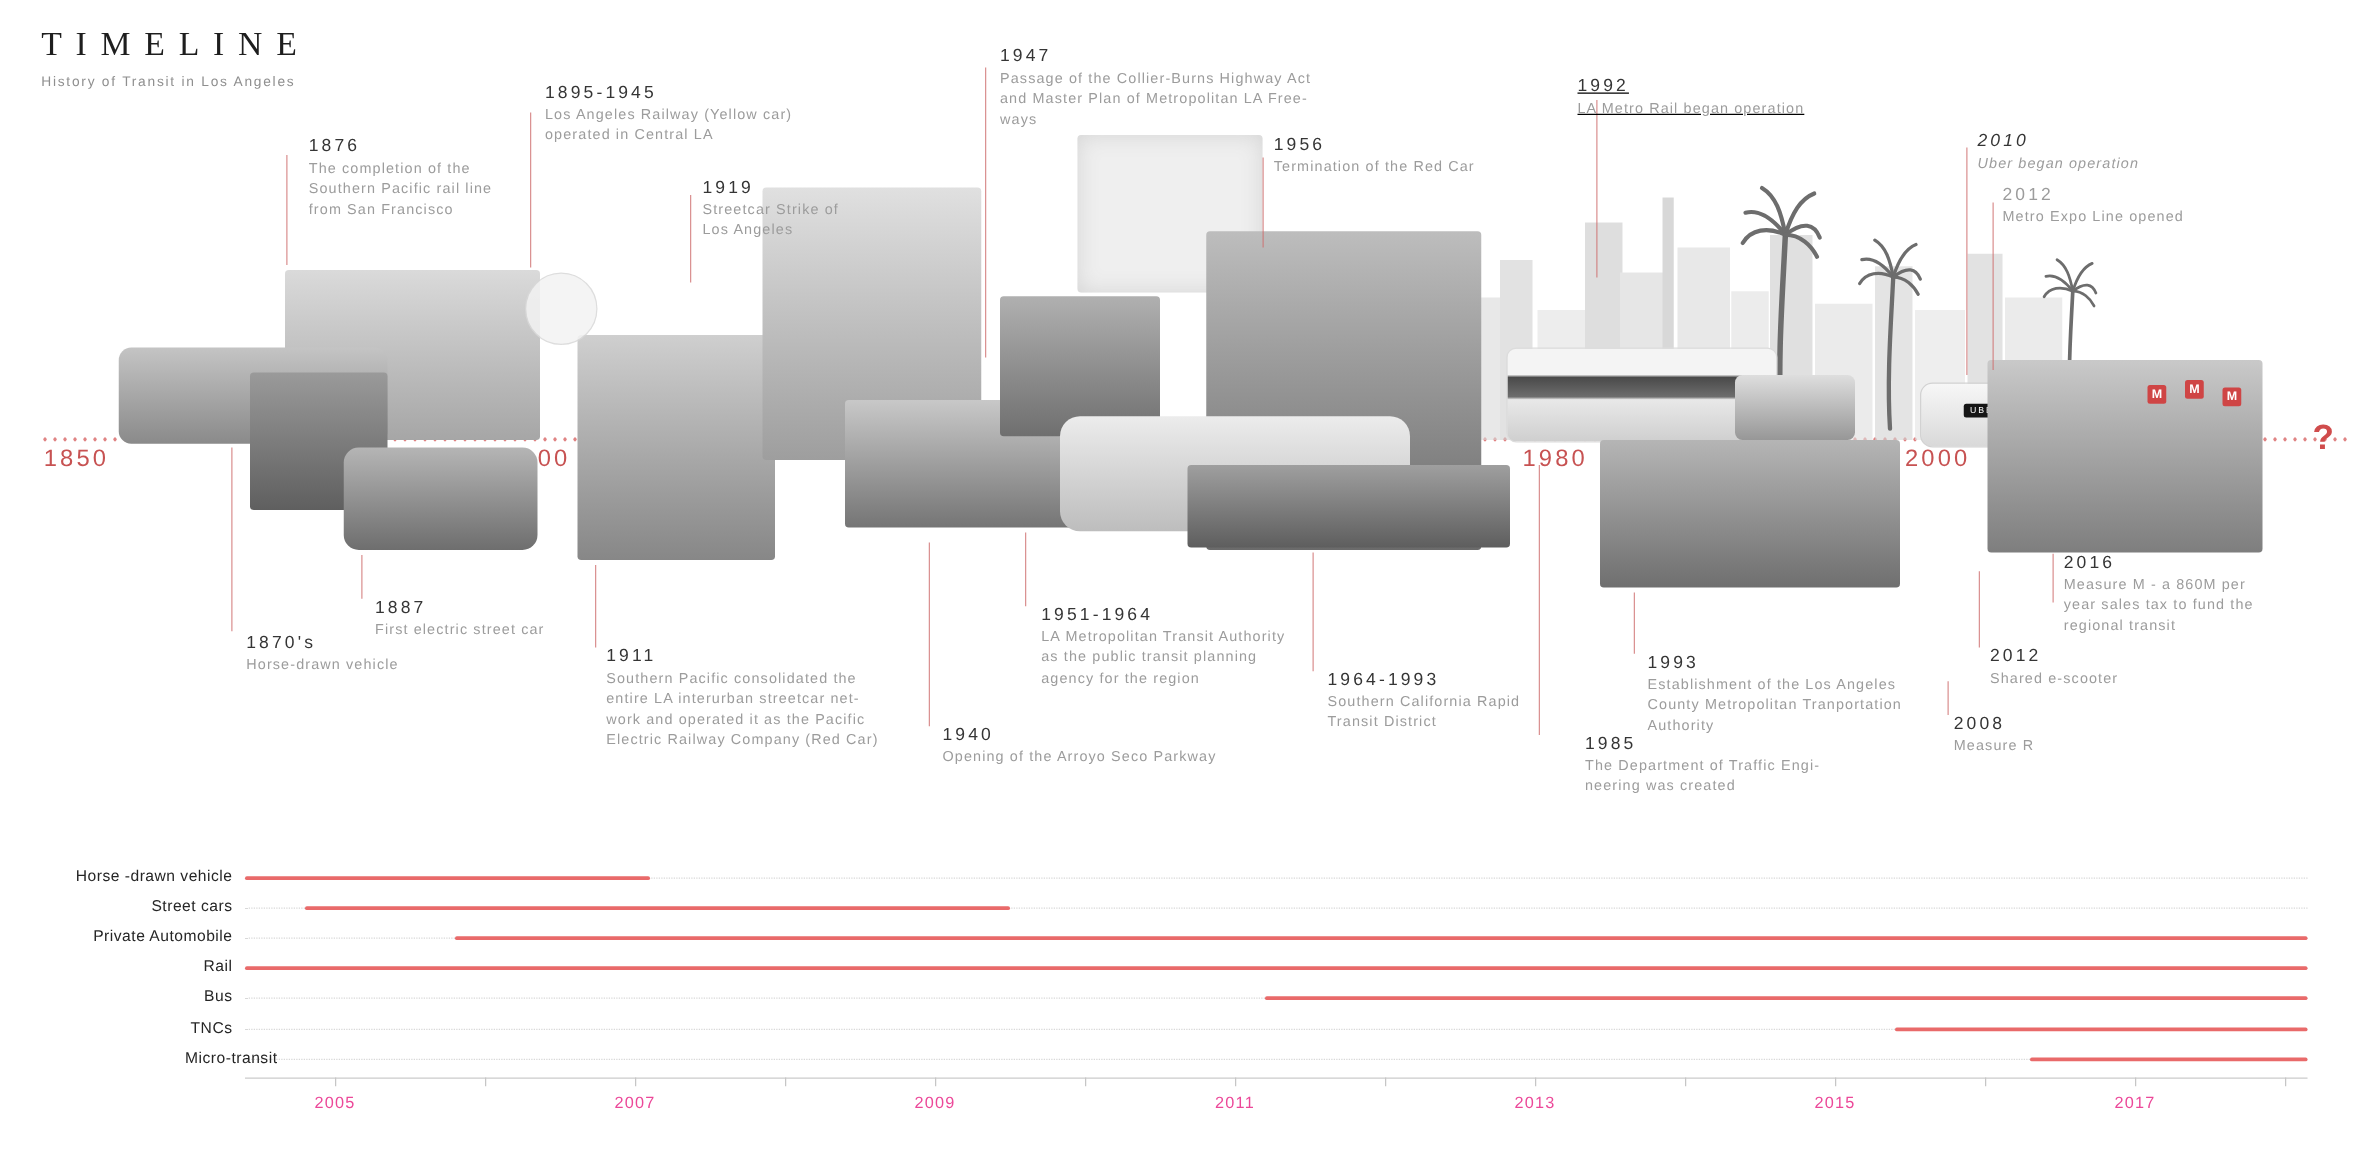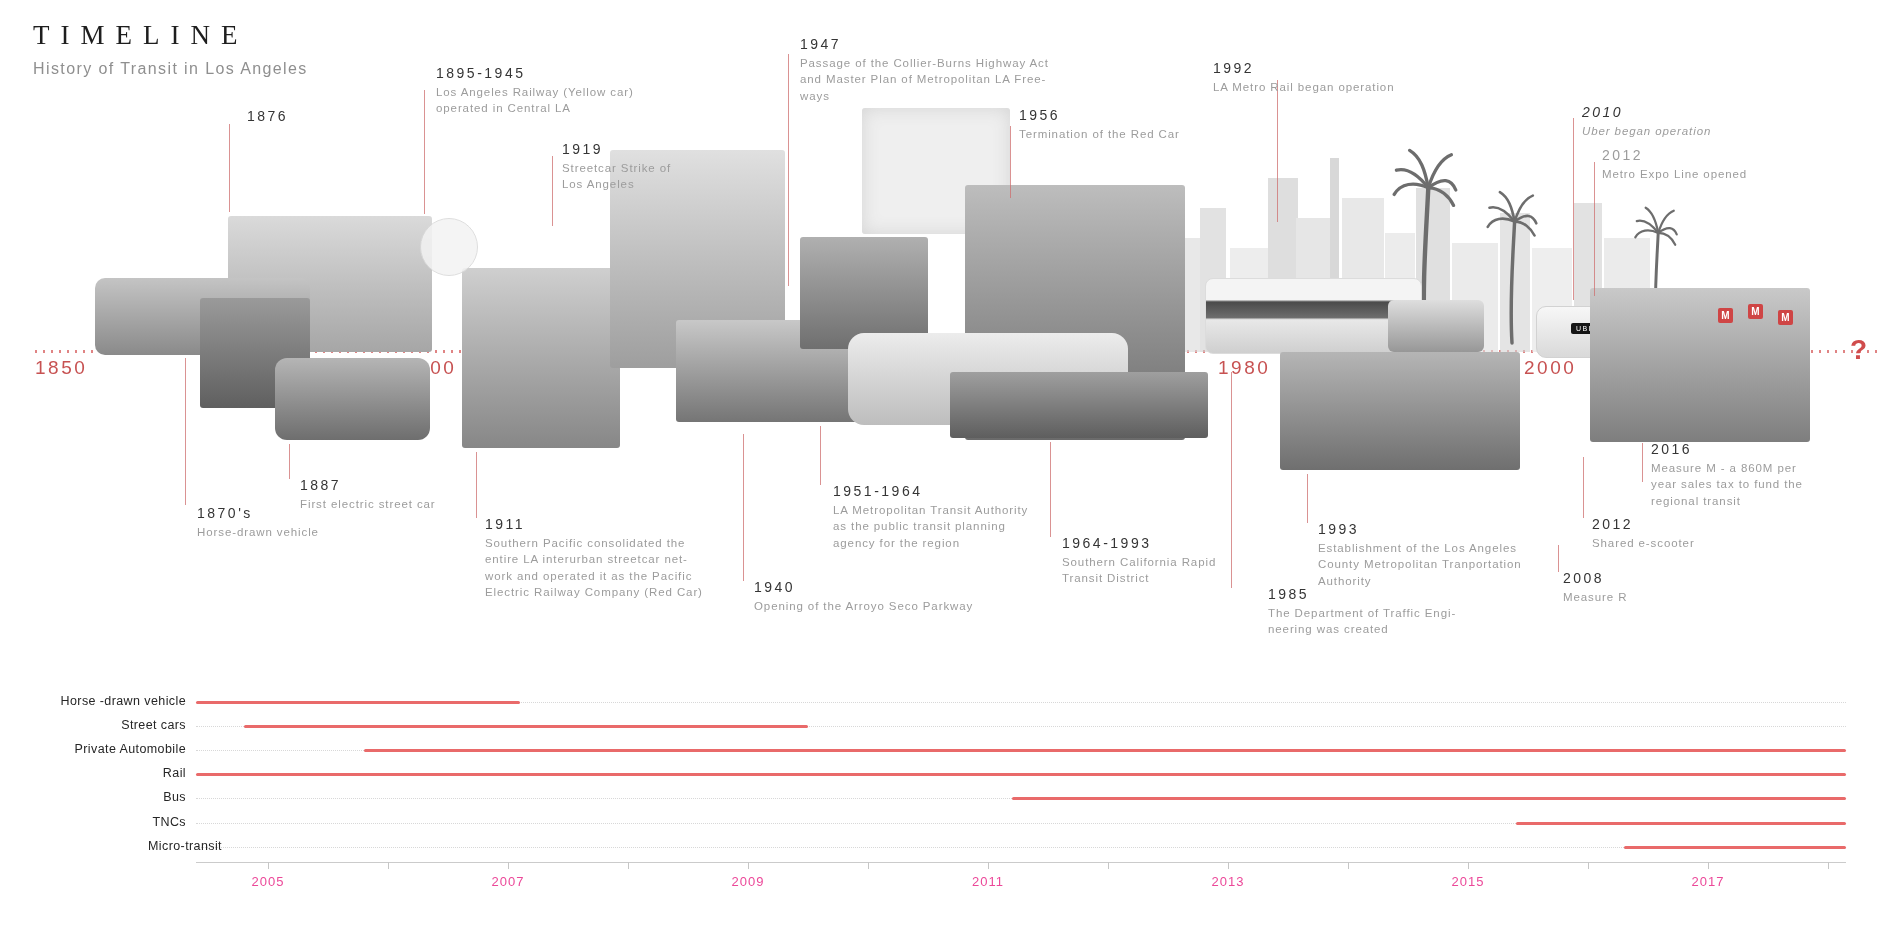--- a/index.html
+++ b/index.html
@@ -1,21 +1,21 @@
 <!DOCTYPE html>
 <html><head>
 <meta charset="utf-8">
 <style>
   html,body{margin:0;padding:0;background:#fff;}
   .stage{position:relative;width:1900px;height:927px;background:#fff;overflow:hidden;
          font-family:"Liberation Sans",sans-serif;}
   
   .title{position:absolute;left:33px;top:20px;font-family:"Liberation Serif",serif;
          font-size:27px;font-weight:400;letter-spacing:11px;color:#1e1e1e;}
-  .subtitle{position:absolute;left:33px;top:60px;font-size:16px;letter-spacing:1.4px;color:#8f8f8f;}
+  .subtitle{position:absolute;left:33px;top:60px;font-size:11px;letter-spacing:1.4px;color:#8f8f8f;}
   
   .photo{position:absolute;border-radius:3px;z-index:2;}
   .train{background:linear-gradient(180deg,#f4f4f4 0%,#f4f4f4 28%,#4a4a4a 31%,#6d6d6d 52%,#e8e8e8 55%,#cfcfcf 100%);
          border:1px solid #dcdcdc;border-radius:8px;}
   .ubercar{background:linear-gradient(180deg,#f7f7f7,#d9d9d9);border:1px solid #d2d2d2;border-radius:10px;}
   .uberchip{position:absolute;left:34px;top:16px;background:#161616;color:#fff;font-size:7px;
             letter-spacing:1.5px;padding:2px 5px;border-radius:2px;}
   .mbadge{position:absolute;width:15px;height:15px;background:#cf4545;color:#fff;border-radius:2px;
           font-size:10px;font-weight:bold;text-align:center;line-height:15px;}
   .emblem{background:#f3f3f3;border:1px solid #d8d8d8;border-radius:50%;opacity:.85;}
@@ -124,20 +124,23 @@
       <div class="era" style="left: 404px; top: 357px;">1900</div>
       <div class="era" style="left: 1114px; top: 357px;">1950</div>
       <div class="era" style="left: 1218px; top: 357px;">1980</div>
       <div class="era" style="left: 1524px; top: 357px;">2000</div>
       <div class="era era-q" style="left: 1850px; top: 334px;">?</div>
     </div>
   <div id="event-layer">
       <div class="vline" style="left: 229px; top: 124px; height: 88px;"></div>
       <div class="event" style="left: 247px; top: 108px; width: 185px;">
         <div class="yr">1876</div>
+        <div class="desc">The completion of the
+Southern Pacific rail line
+from San Francisco</div>
       </div>
       <div class="vline" style="left: 424px; top: 90px; height: 124px;"></div>
       <div class="event" style="left: 436px; top: 65px; width: 235px;">
         <div class="yr">1895-1945</div>
         <div class="desc">Los Angeles Railway (Yellow car)
 operated in Central LA</div>
       </div>
       <div class="vline" style="left: 552px; top: 156px; height: 70px;"></div>
       <div class="event" style="left: 562px; top: 141px; width: 155px;">
         <div class="yr">1919</div>
@@ -150,21 +153,21 @@
         <div class="desc">Passage of the Collier-Burns Highway Act
 and Master Plan of Metropolitan LA Free-
 ways</div>
       </div>
       <div class="vline" style="left: 1010px; top: 126px; height: 72px;"></div>
       <div class="event" style="left: 1019px; top: 107px; width: 215px;">
         <div class="yr">1956</div>
         <div class="desc">Termination of the Red Car</div>
       </div>
       <div class="vline" style="left: 1277px; top: 80px; height: 142px;"></div>
-      <div class="event" style="left: 1213px; top: 60px; width: 240px;">
+      <div class="event" style="left: 1262px; top: 60px; width: 240px; text-decoration: underline;">
         <div class="yr">1992</div>
         <div class="desc">LA Metro Rail began operation</div>
       </div>
       <div class="vline" style="left: 1573px; top: 118px; height: 182px;"></div>
       <div class="event" style="left: 1582px; top: 104px; width: 175px; font-style: italic;">
         <div class="yr">2010</div>
         <div class="desc">Uber began operation</div>
       </div>
       <div class="vline" style="left: 1594px; top: 162px; height: 134px;"></div>
       <div class="event muted" style="left: 1602px; top: 147px; width: 185px;">

